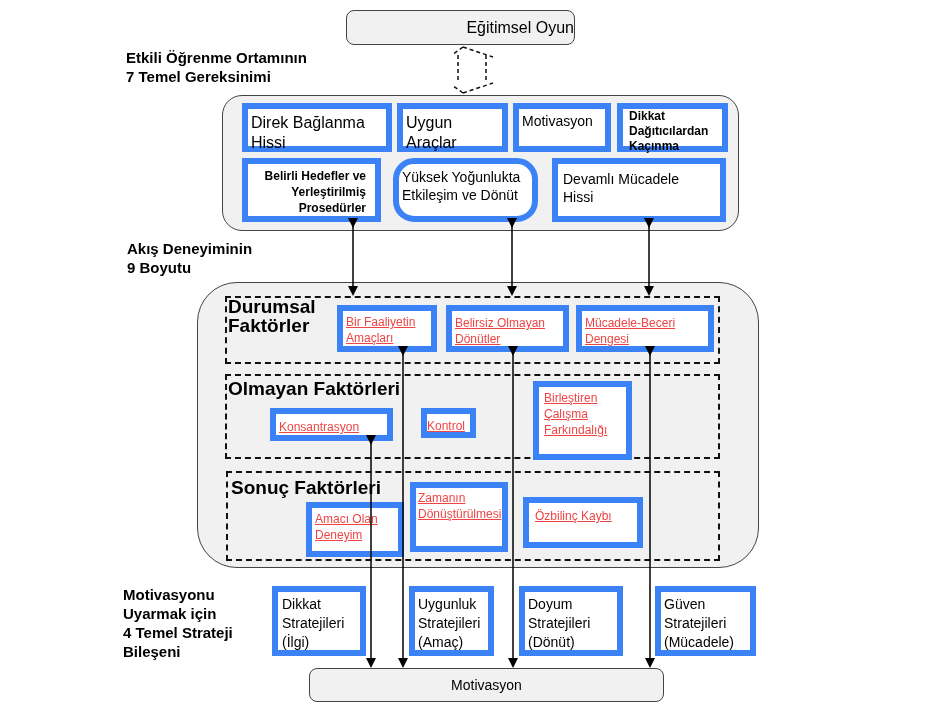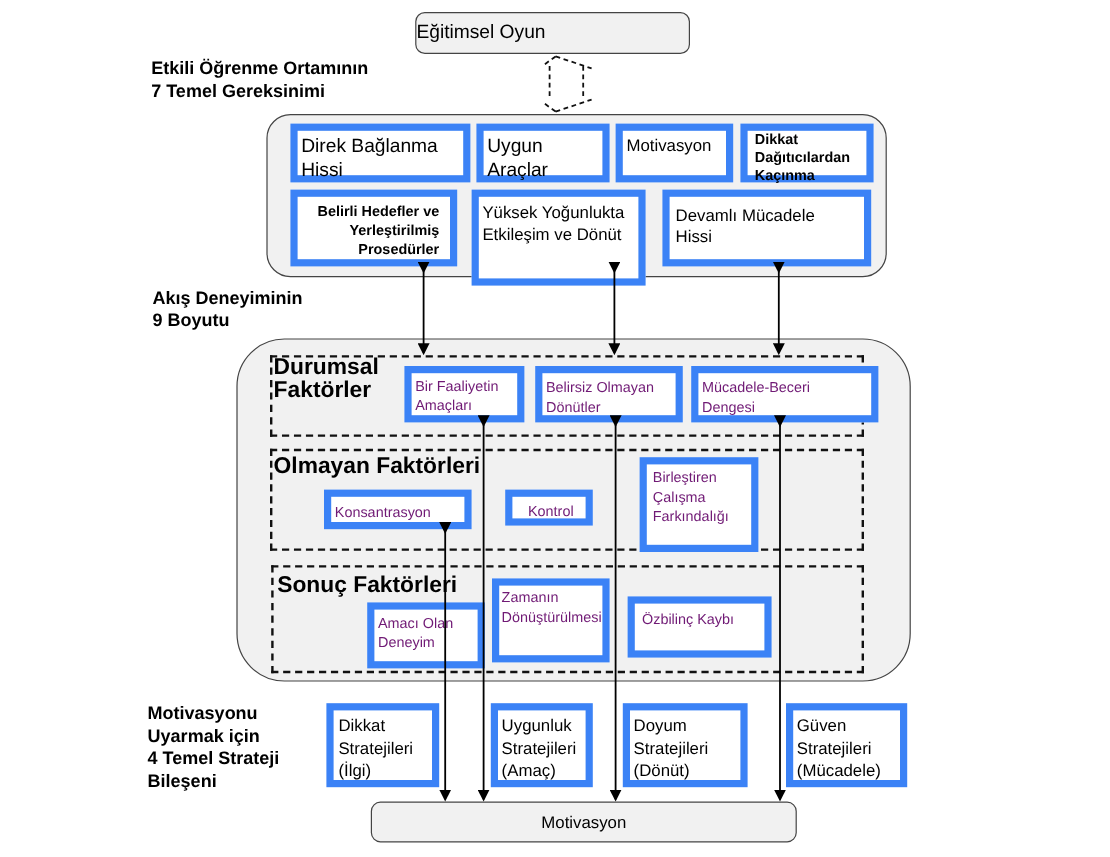--- a/index.html
+++ b/index.html
@@ -8,27 +8,27 @@
     .abs { position:absolute; box-sizing:border-box; }
     .rbox { background:#f1f1f1; border:1.5px solid #444; border-radius:8px; }
     .big-round { background:#f1f1f1; border:1.5px solid #444; }
     .box { background:#fff; border:6px solid #3b82f6; }
     .dash { border:2px dashed #111; }
     .side-label { font-weight:bold; font-size:15px; line-height:19px; }
     .sec-label { font-weight:bold; font-size:19px; line-height:19px; }
     .t-lg { font-size:16px; line-height:20px; }
     .t-md { font-size:14px; line-height:18px; }
     .t-sm-b { font-size:12px; line-height:16px; font-weight:bold; }
-    .t-thin { font-size:12px; line-height:16px; color:#701a75; }
+    .t-thin { font-size:12px; line-height:16px; color:#ef4444;text-decoration:underline; }
     svg.arrows { position:absolute; left:0; top:0; pointer-events:none; }
   </style>
 </head>
 <body>
 
-<div class="abs rbox" style="left:346px;top:10px;width:229px;height:35px;display:flex;align-items:center;justify-content:flex-start;">
+<div class="abs rbox" style="left:346px;top:10px;width:229px;height:35px;display:flex;align-items:center;justify-content:flex-end;">
   <span class="t-lg">Eğitimsel Oyun</span>
 </div>
 
 <div class="abs side-label" style="left:126px;top:48px;white-space:pre-line;">Etkili Öğrenme Ortamının
 7 Temel Gereksinimi</div>
 <div class="abs side-label" style="left:127px;top:239px;white-space:pre-line;">Akış Deneyiminin
 9 Boyutu</div>
 <div class="abs side-label" style="left:123px;top:585px;white-space:pre-line;">Motivasyonu
 Uyarmak için
 4 Temel Strateji
@@ -40,41 +40,41 @@
 Hissi</div>
 <div class="abs box t-lg" style="left:397px;top:103px;width:111px;height:49px;padding:4px 3px;white-space:pre-line;">Uygun
 Araçlar</div>
 <div class="abs box t-md" style="left:513px;top:103px;width:98px;height:49px;padding:3px 3px;white-space:pre-line;">Motivasyon</div>
 <div class="abs box t-sm-b" style="left:617px;top:103px;width:111px;height:49px;padding:0 6px;line-height:15px;white-space:pre-line;">Dikkat
 Dağıtıcılardan
 Kaçınma</div>
 <div class="abs box t-sm-b" style="left:242px;top:158px;width:139px;height:64px;padding:4px 9px;white-space:pre-line;text-align:right;">Belirli Hedefler ve
 Yerleştirilmiş
 Prosedürler</div>
-<div class="abs box t-md" style="left:393px;top:158px;width:145px;height:80px;padding:4px 3px;white-space:pre-line;">Yüksek Yoğunlukta
+<div class="abs box t-md" style="left:393px;top:158px;width:145px;height:64px;padding:4px 3px;white-space:pre-line;border-radius:21px;">Yüksek Yoğunlukta
 Etkileşim ve Dönüt</div>
 <div class="abs box t-md" style="left:552px;top:158px;width:174px;height:64px;padding:6px 5px;white-space:pre-line;">Devamlı Mücadele
 Hissi</div>
 
 <div class="abs big-round" style="left:197px;top:282px;width:562px;height:286px;border-radius:40px;"></div>
 
 <div class="abs dash" style="left:225px;top:296px;width:495px;height:68px;"></div>
 <div class="abs sec-label" style="left:228px;top:297px;white-space:pre-line;">Durumsal
 Faktörler</div>
 <div class="abs box t-thin" style="left:337px;top:305px;width:100px;height:47px;padding:3px 3px;white-space:pre-line;">Bir Faaliyetin
 Amaçları</div>
 <div class="abs box t-thin" style="left:446px;top:305px;width:123px;height:47px;padding:4px 3px;white-space:pre-line;">Belirsiz Olmayan
 Dönütler</div>
-<div class="abs box t-thin" style="left:576px;top:305px;width:156px;height:47px;padding:4px 3px;white-space:pre-line;">Mücadele-Beceri
+<div class="abs box t-thin" style="left:576px;top:305px;width:138px;height:47px;padding:4px 3px;white-space:pre-line;">Mücadele-Beceri
 Dengesi</div>
 
 <div class="abs dash" style="left:225px;top:374px;width:495px;height:85px;"></div>
 <div class="abs sec-label" style="left:228px;top:379px;white-space:pre-line;">Olmayan Faktörleri</div>
 <div class="abs box t-thin" style="left:270px;top:408px;width:123px;height:33px;padding:5px 3px;white-space:pre-line;">Konsantrasyon</div>
-<div class="abs box t-thin" style="left:421px;top:408px;width:73px;height:30px;padding:4px 13px;white-space:pre-line;">Kontrol</div>
+<div class="abs box t-thin" style="left:421px;top:408px;width:55px;height:30px;padding:4px 0;white-space:pre-line;">Kontrol</div>
 <div class="abs box t-thin" style="left:533px;top:381px;width:99px;height:79px;padding:3px 5px;white-space:pre-line;">Birleştiren
 Çalışma
 Farkındalığı</div>
 
 <div class="abs dash" style="left:226px;top:471px;width:494px;height:90px;"></div>
 <div class="abs sec-label" style="left:231px;top:478px;white-space:pre-line;">Sonuç Faktörleri</div>
 <div class="abs box t-thin" style="left:262px;top:502px;width:98px;height:55px;padding:3px 3px;white-space:pre-line;margin-left:44px;">Amacı Olan
 Deneyim</div>
 <div class="abs box t-thin" style="left:410px;top:482px;width:98px;height:70px;padding:2px 2px;white-space:pre-line;">Zamanın
 Dönüştürülmesi</div>

